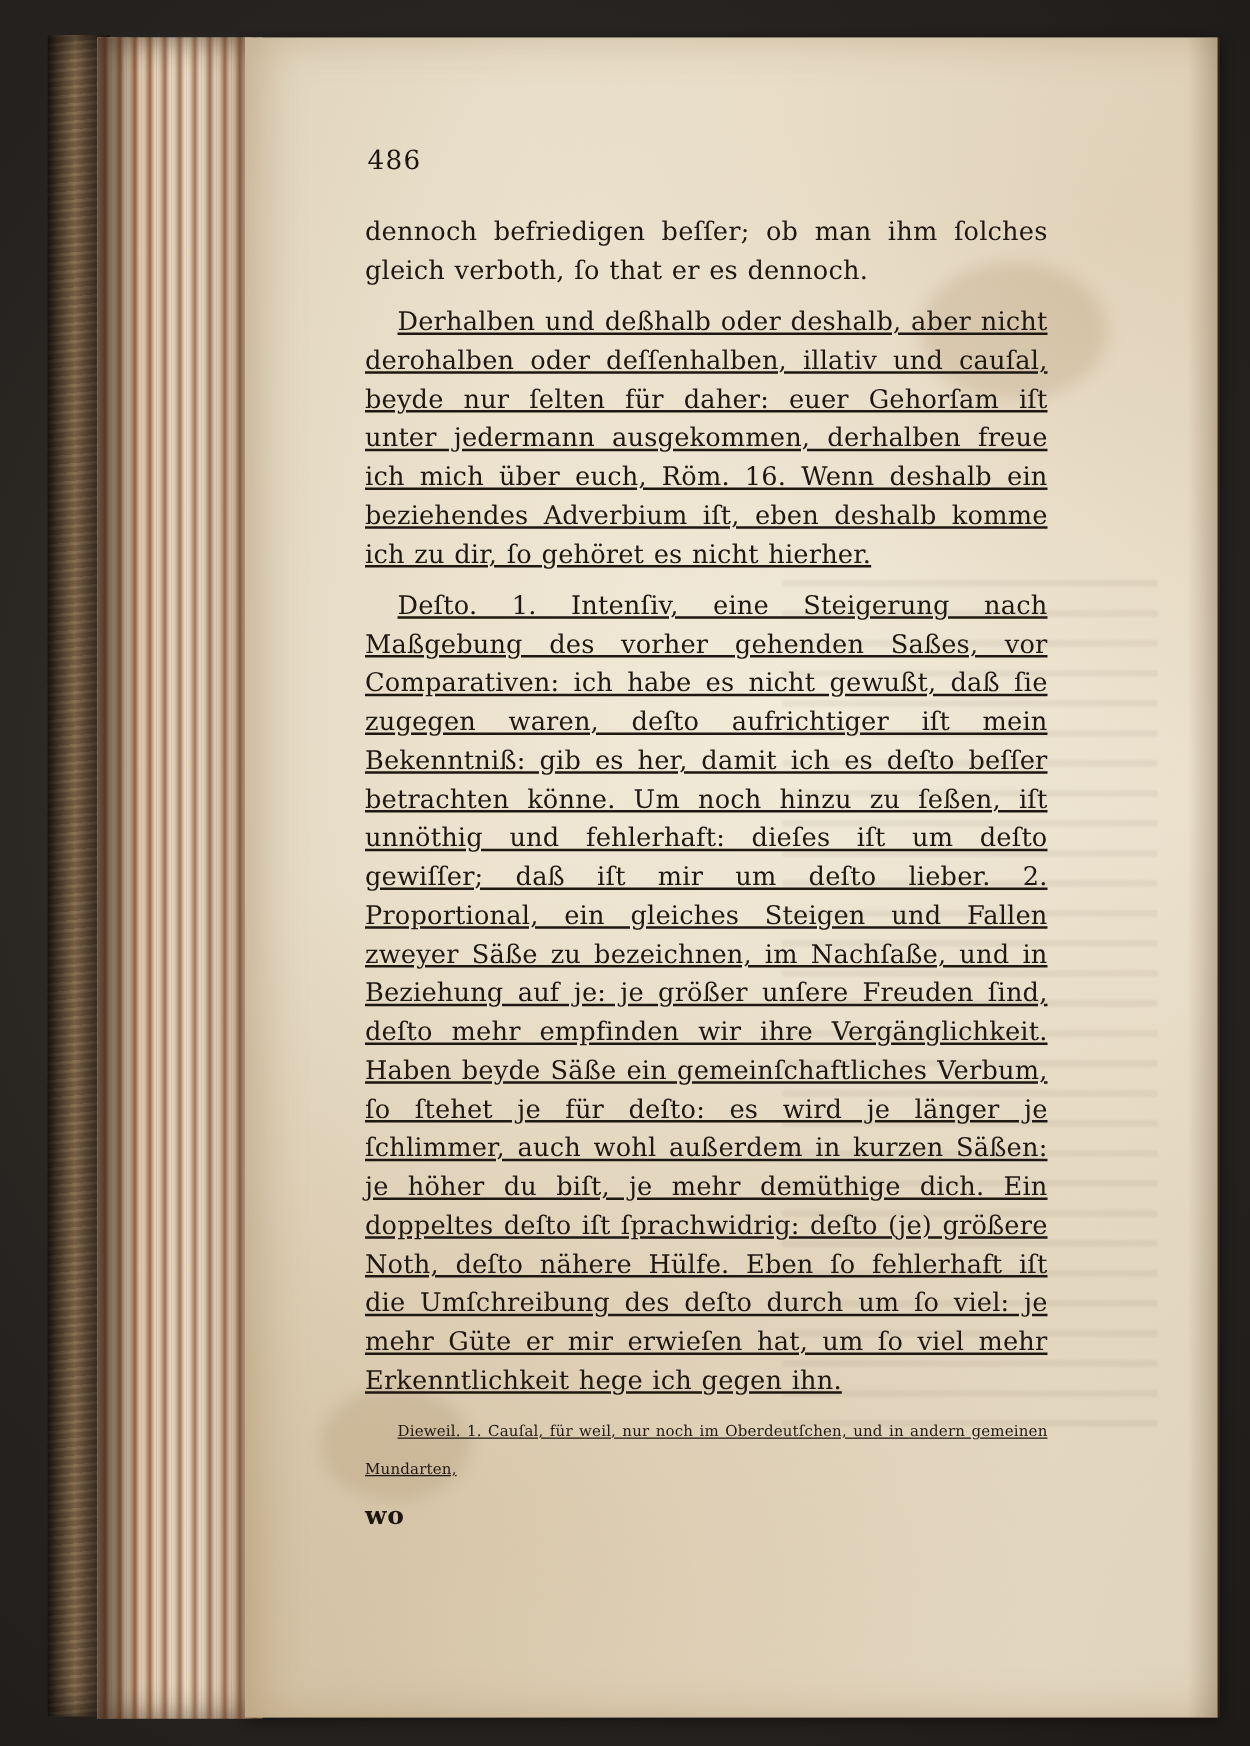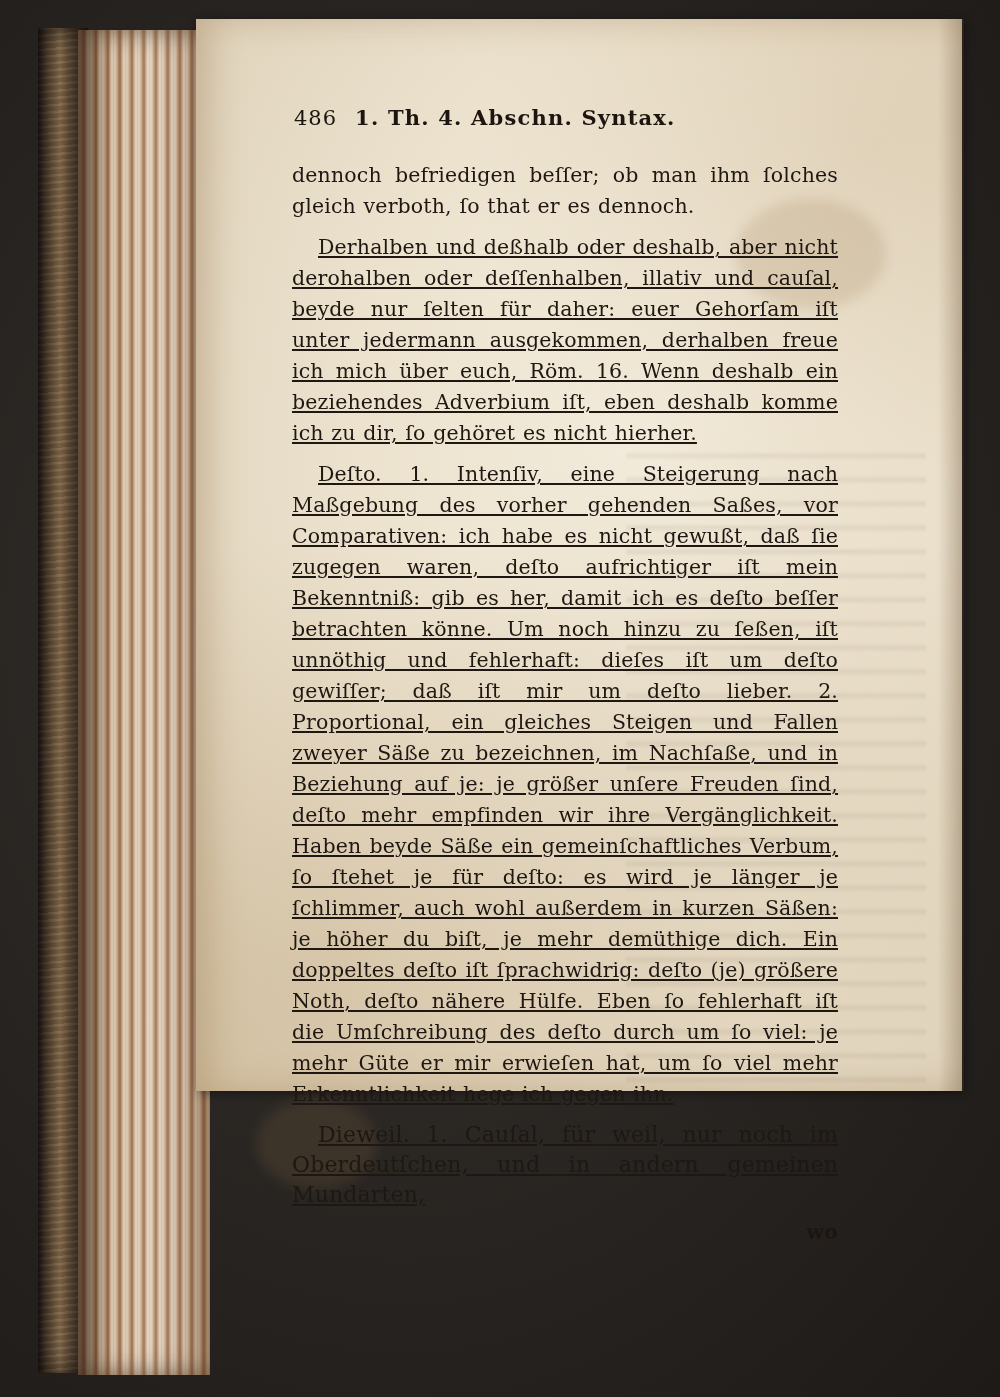--- a/index.html
+++ b/index.html
@@ -81,27 +81,28 @@
       rgba(60,35,20,.55) 0%,
       rgba(180,140,105,.12) 25%,
       rgba(255,250,240,.16) 55%,
       rgba(120,80,50,.28) 100%);
   }
 
   
   .page {
     position: absolute;
     left: 196px;
-    top: 19px;
+    top: 30px;
     width: 766px;
-    height: 1072px;
+    height: 1344px;
     background:
       radial-gradient(ellipse at 60% 40%, #f3ecdc 0%, #ece2ce 45%, #e2d6bf 78%, #d8c9ae 100%);
     box-shadow: inset 14px 0 34px rgba(150,115,75,.35),
                 2px 2px 10px rgba(0,0,0,.45);
+    padding-left: 12px;
   }
   .page::before {
     content: "";
     position: absolute;
     inset: 0;
     pointer-events: none;
     background:
       radial-gradient(circle at 18% 88%, rgba(170,135,85,.22) 0%, rgba(170,135,85,0) 38%),
       radial-gradient(circle at 88% 12%, rgba(175,140,95,.18) 0%, rgba(175,140,95,0) 34%),
       radial-gradient(circle at 72% 72%, rgba(160,125,80,.12) 0%, rgba(160,125,80,0) 40%);
@@ -153,26 +154,26 @@
     line-height: 31px;
     text-align: justify;
     text-align-last: left;
     font-family: "DejaVu Serif", serif;
     letter-spacing: .15px;
     word-spacing: 1px;
     color: #1f1711;
   }
   p.para.indent { text-indent: 26px; text-decoration: underline; }
   p.small {
-    font-size: 22px;
+    font-size: 12px;
     line-height: 30px;
   }
   .catchword {
     margin: 4px 0 0 0;
-    text-align: right;
+    text-align: left;
     font-size: 20px;
     font-weight: 600;
     letter-spacing: .5px;
     font-family: "DejaVu Serif", serif;
   }
 
   
   .ghost {
     position: absolute;
     left: 430px;
@@ -209,21 +210,20 @@
   <div class="page">
 
     <div class="ghost"></div>
     <div class="blot" style="left:60px; top:1080px; width:120px; height:90px;"></div>
     <div class="blot" style="left:540px; top:180px; width:150px; height:110px;"></div>
 
     <div class="textblock">
 
       <div class="running-head">
         <span class="folio">486</span>
-        <span class="head-title">1. Th. 4. Abschn. Syntax.</span>
       </div>
 
       <p class="para">dennoch befriedigen beſſer; ob man ihm ſolches gleich verboth, ſo that er es dennoch.</p>
       <p class="para indent">Derhalben und deßhalb oder deshalb, aber nicht derohalben oder deſſenhalben, illativ und cauſal, beyde nur ſelten für daher: euer Gehorſam iſt unter jedermann ausgekommen, derhalben freue ich mich über euch, Röm. 16. Wenn deshalb ein beziehendes Adverbium iſt, eben deshalb komme ich zu dir, ſo gehöret es nicht hierher.</p>
       <p class="para indent">Deſto. 1. Intenſiv, eine Steigerung nach Maßgebung des vorher gehenden Saßes, vor Comparativen: ich habe es nicht gewußt, daß ſie zugegen waren, deſto aufrichtiger iſt mein Bekenntniß: gib es her, damit ich es deſto beſſer betrachten könne. Um noch hinzu zu ſeßen, iſt unnöthig und fehlerhaft: dieſes iſt um deſto gewiſſer; daß iſt mir um deſto lieber. 2. Proportional, ein gleiches Steigen und Fallen zweyer Säße zu bezeichnen, im Nachſaße, und in Beziehung auf je: je größer unſere Freuden ſind, deſto mehr empfinden wir ihre Vergänglichkeit. Haben beyde Säße ein gemeinſchaftliches Verbum, ſo ſtehet je für deſto: es wird je länger je ſchlimmer, auch wohl außerdem in kurzen Säßen: je höher du biſt, je mehr demüthige dich. Ein doppeltes deſto iſt ſprachwidrig: deſto (je) größere Noth, deſto nähere Hülfe. Eben ſo fehlerhaft iſt die Umſchreibung des deſto durch um ſo viel: je mehr Güte er mir erwieſen hat, um ſo viel mehr Erkenntlichkeit hege ich gegen ihn.</p>
       <p class="para indent small">Dieweil. 1. Cauſal, für weil, nur noch im Oberdeutſchen, und in andern gemeinen Mundarten,</p>
 
       <p class="catchword">wo</p>
 
     </div>

